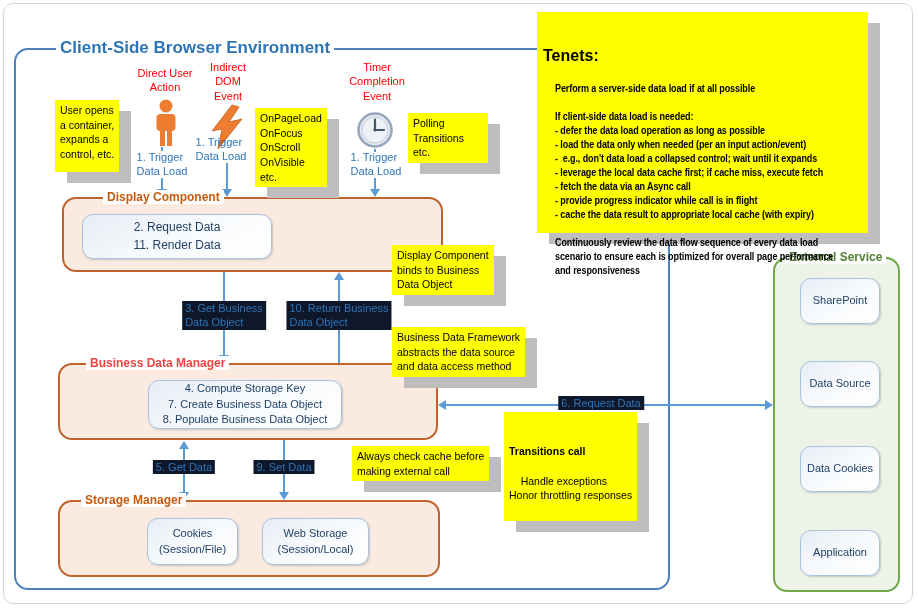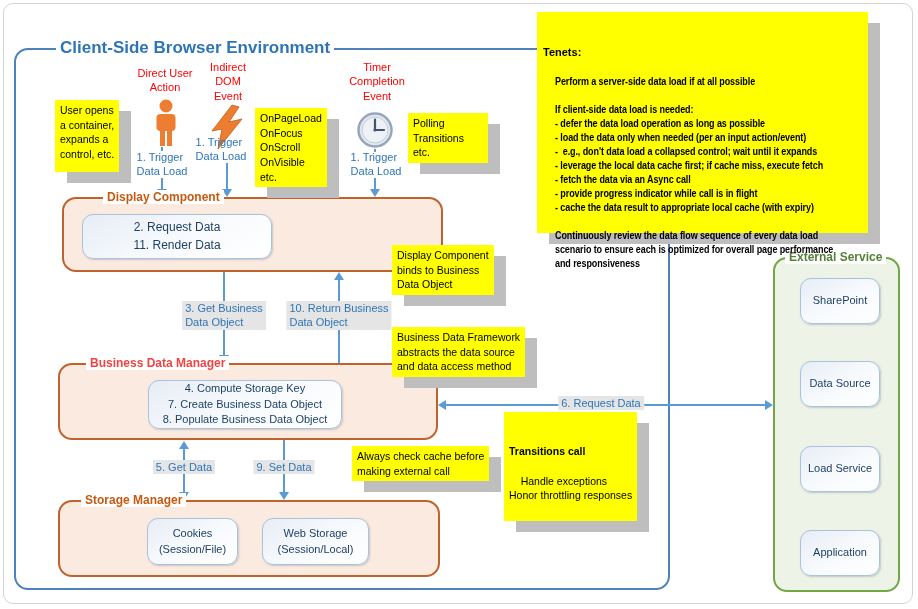--- a/index.html
+++ b/index.html
@@ -30,21 +30,21 @@
   #chipWeb{left:262px;top:518px;width:105px;height:45px}
   .svcChip{left:800px;width:78px;height:44px}
   #svc0{top:278px}#svc1{top:361px}#svc2{top:446px}#svc3{top:530px}
   .actor{position:absolute;transform:translateX(-50%);color:#FF0000;font-size:11px;line-height:1.3;
          text-align:center;white-space:pre;z-index:2}
   #actorDirect{left:165px;top:66px}
   #actorDom{left:228px;top:60px}
   #actorTimer{left:377px;top:60px}
   .flowlbl{position:absolute;transform:translateX(-50%);color:#2E75B6;font-size:11px;line-height:1.3;
            text-align:left;white-space:pre;z-index:3}
-  .wbg{background:#e5e5e5;padding:0 3px}
+  .wbg{background:#0f172a;padding:0 3px}
   #trigDirect{left:162px;top:150px}
   #trigDom{left:221px;top:135px}
   #trigTimer{left:376px;top:150px}
   #lblGetBdo{left:224px;top:301px}
   #lblRetBdo{left:339px;top:301px}
   #lblGetData{left:184px;top:460px}
   #lblSetData{left:284px;top:460px}
   #lblReqData{left:601px;top:396px}
   .vline{position:absolute;width:2px;background:#5B9BD5;z-index:2}
   .hline{position:absolute;height:2px;background:#5B9BD5;z-index:2}
@@ -69,21 +69,21 @@
         padding:3px 5px;white-space:pre;box-shadow:12px 11px 0 #BEBEBE;z-index:5}
   #noteUser{left:55px;top:100px;min-height:66px}
   #noteDom{left:255px;top:108px}
   #notePolling{left:408px;top:113px;min-width:70px}
   #noteTenets{left:537px;top:12px;width:331px;height:221px;box-sizing:border-box;padding:4px 6px}
   #noteBinds{left:392px;top:245px}
   #noteFramework{left:392px;top:327px}
   #noteAlways{left:352px;top:446px}
   #noteAsync{left:504px;top:412px}
   .noteTitle{display:block;font-weight:bold}
-  #tenetsTitle{font-size:11px}
+  #tenetsTitle{font-size:16px}
   #tenetsBody{display:inline-block;font-weight:bold;font-size:10px;line-height:14px;
               transform:scaleX(.9);transform-origin:0 0;letter-spacing:-0.1px;white-space:pre}
 </style>
 </head>
 <body>
 
 <div class="page">
 
   <div id="pageBorder" class="frame"></div>
 
@@ -176,21 +176,21 @@
   <div id="chipWeb" class="chip">Web Storage
 (Session/Local)</div>
 
   <div id="r6" class="hline"></div>
   <div id="r6hl" class="ah ahl"></div>
   <div id="r6hr" class="ah ahr"></div>
   <div id="lblReqData" class="flowlbl wbg">6. Request Data</div>
 
   <div id="svc0" class="chip svcChip">SharePoint</div>
   <div id="svc1" class="chip svcChip">Data Source</div>
-  <div id="svc2" class="chip svcChip">Load Service</div>
+  <div id="svc2" class="chip svcChip">Data Cookies</div>
   <div id="svc3" class="chip svcChip">Application</div>
 
   <div id="noteUser" class="note">User opens
 a container,
 expands a
 control, etc.</div>
   <div id="noteDom" class="note">OnPageLoad
 OnFocus
 OnScroll
 OnVisible

